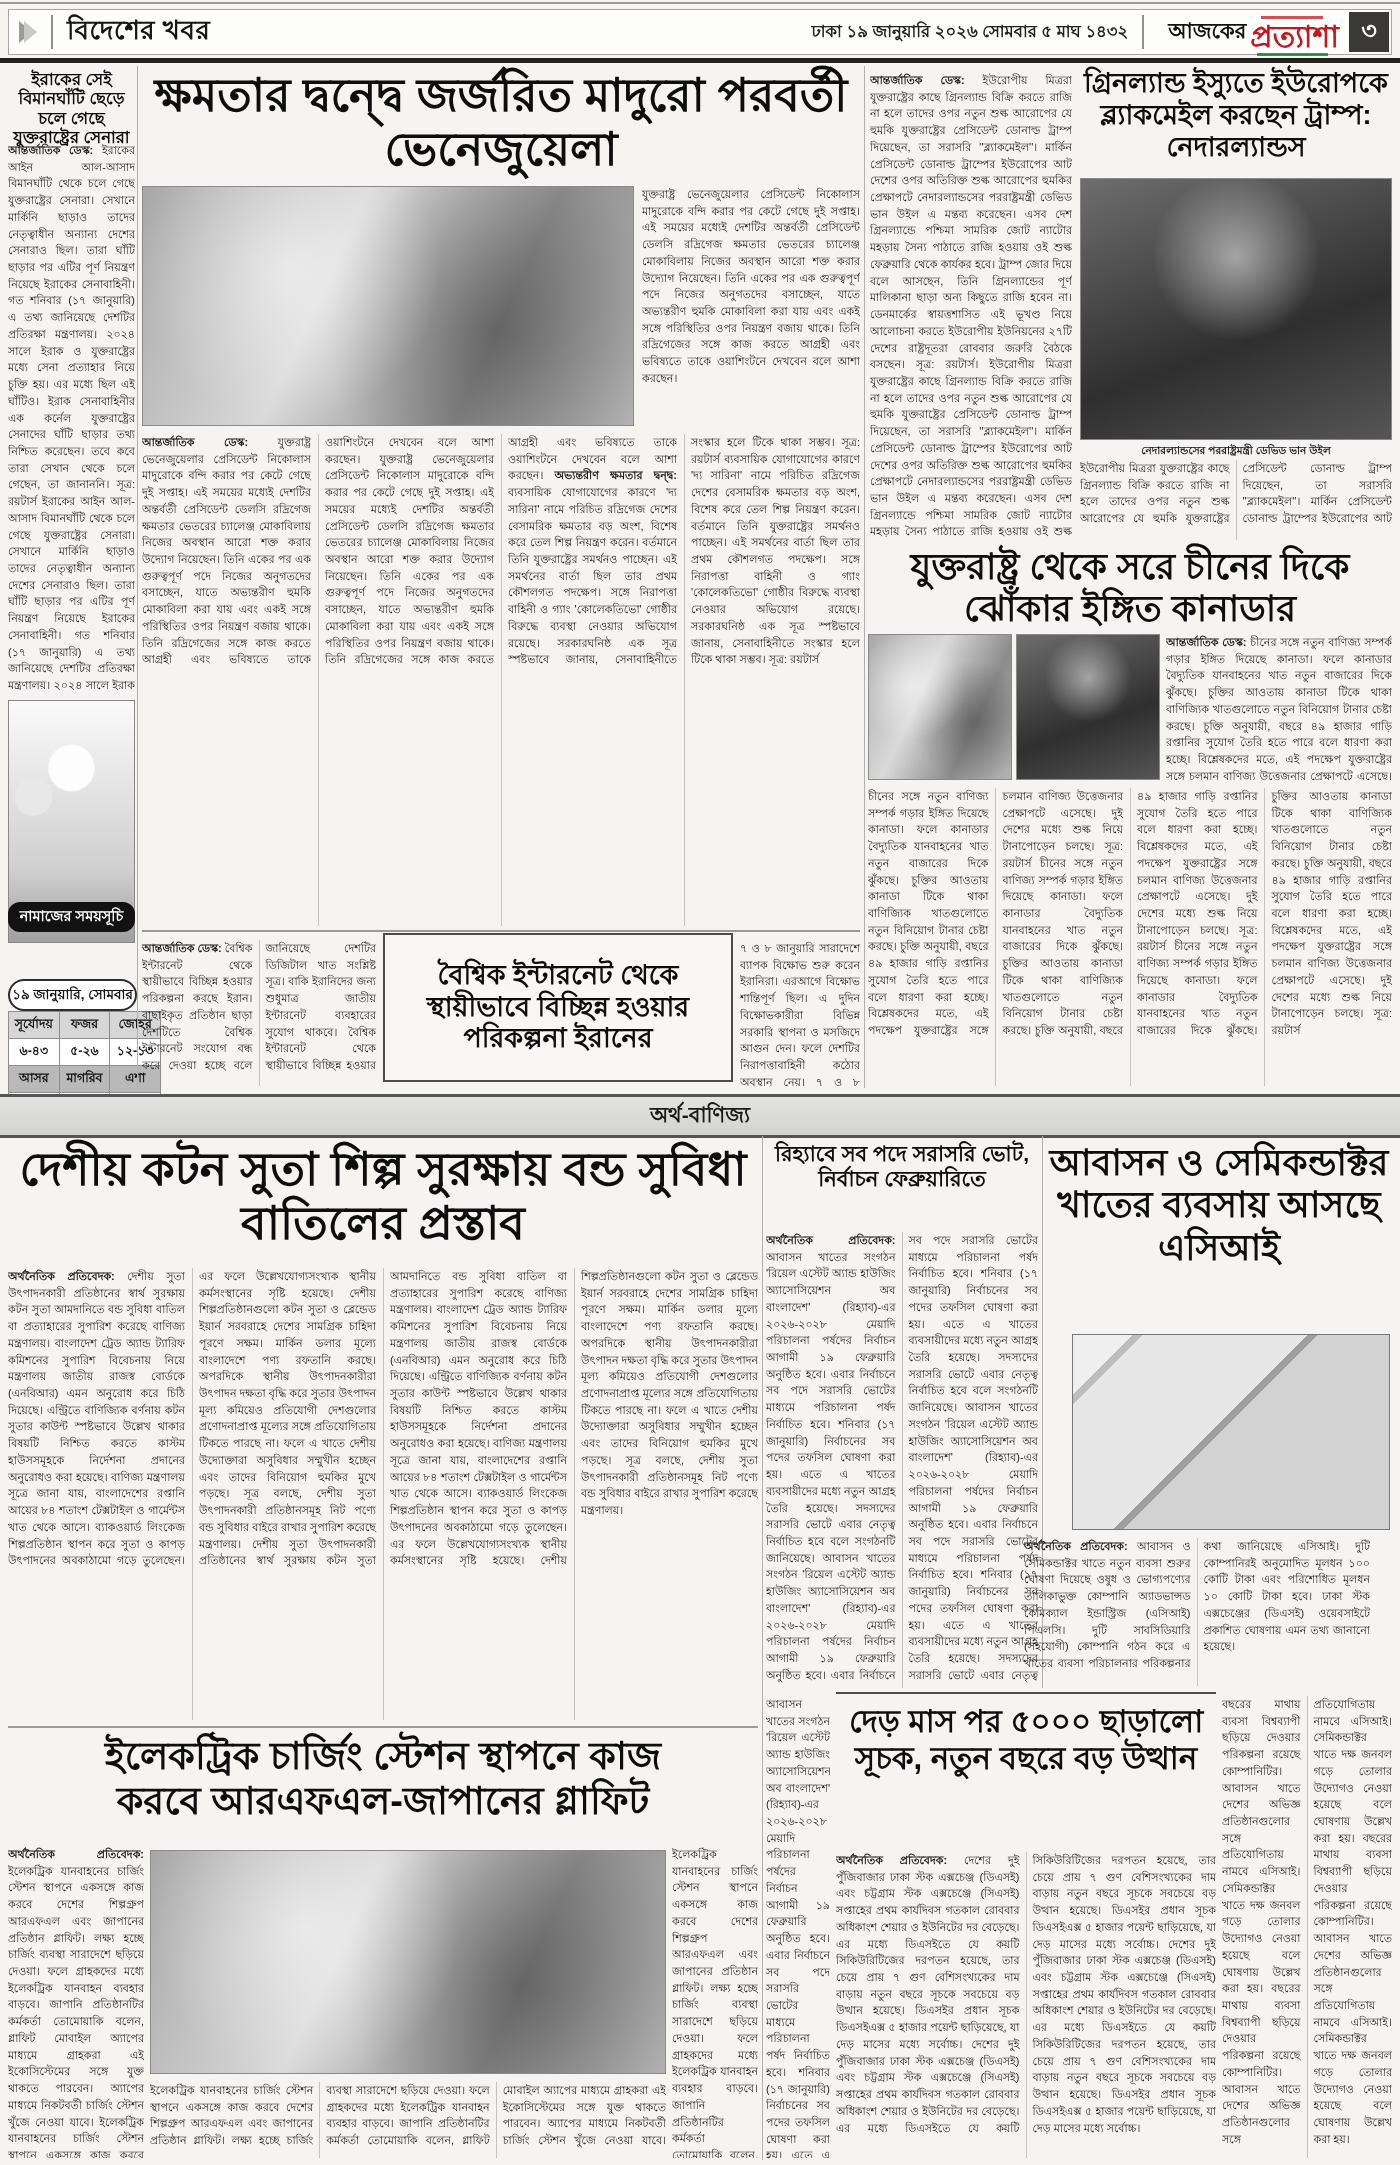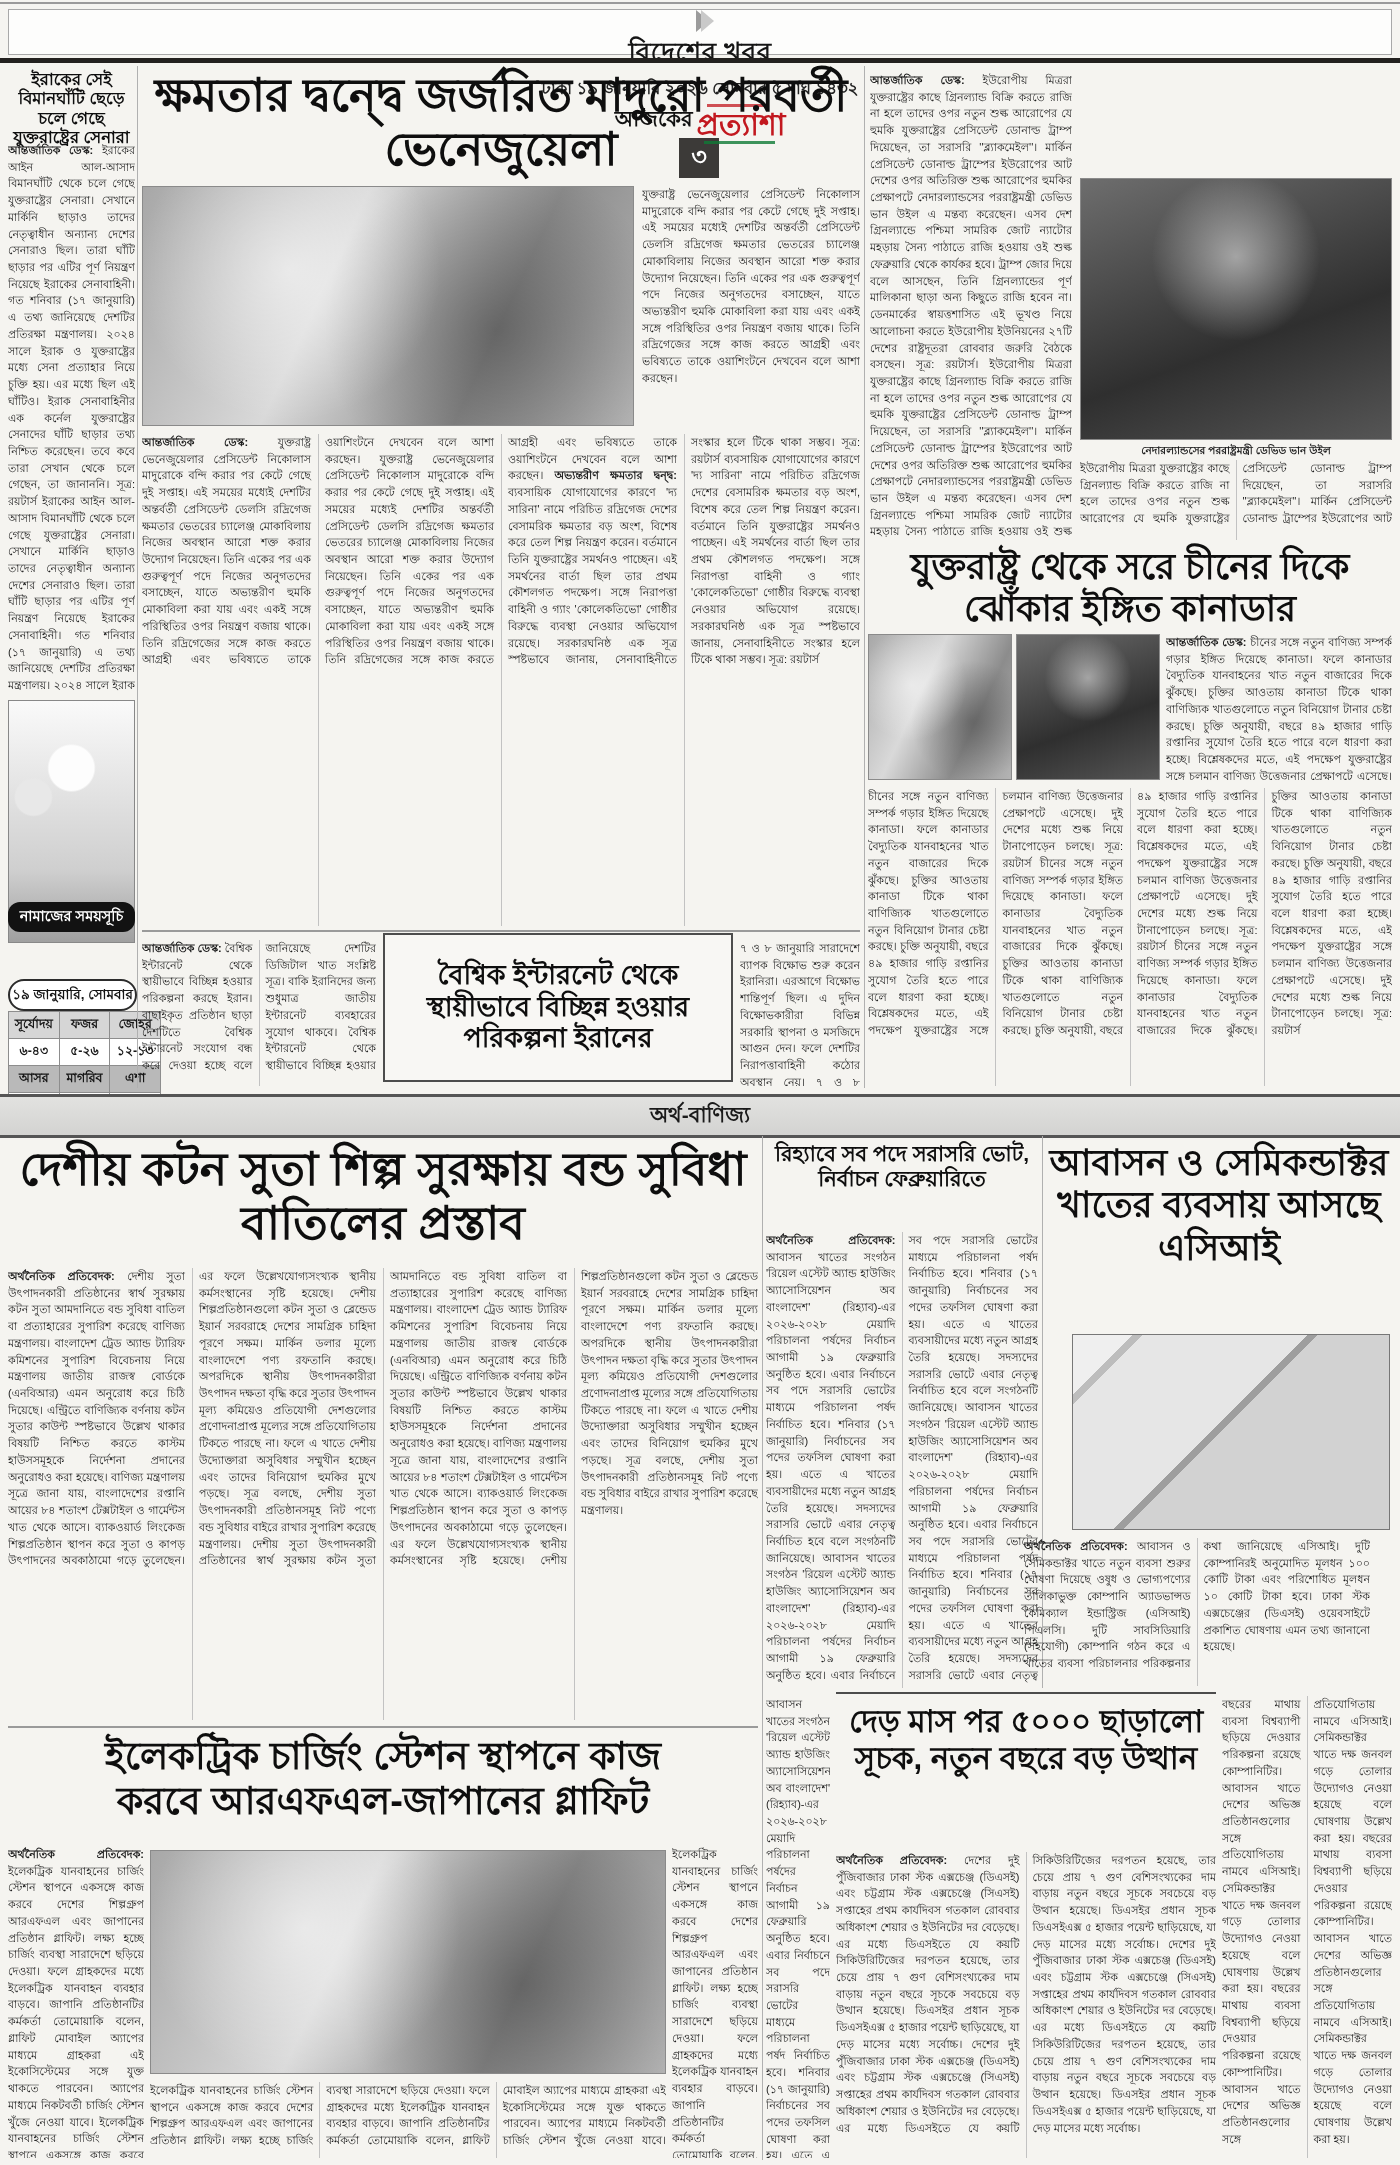--- a/index.html
+++ b/index.html
@@ -1,18 +1,18 @@
 <!DOCTYPE html>
 <html lang="bn"><head>
 <meta charset="utf-8">
 <style>
   html,body{margin:0;padding:0;background:#e8e7e3;}
   #page{position:relative;width:1400px;height:2165px;background:#f5f4f0;
         font-family:"Liberation Sans","DejaVu Sans",sans-serif;color:#151515;overflow:hidden;}
-  .abs{position:absolute;flex-direction:column;}
+  .abs{position:absolute;}
   .rule-h{background:#9a9a9a;height:2px;}
   .rule-v{background:#b0b0b0;width:1px;}
   .thick-rule{background:#23211f;}
   
   .hdr-box{border:1px solid #a8a8a8;background:#fdfdfc;display:flex;align-items:center;box-sizing:border-box;}
   .chev{width:0;height:0;border-top:11px solid transparent;border-bottom:11px solid transparent;border-left:13px solid #9b9b9b;margin-left:4px;}
   .chev.inner{border-left-color:#c9c9c9;margin-left:-8px;}
   .vdiv{width:2px;background:#8f8f8f;height:34px;margin:0 14px;}
   .section-label{font-size:26px;font-weight:800;letter-spacing:.5px;}
   .dateline{font-size:16.5px;font-weight:600;color:#222;}
@@ -149,20 +149,21 @@
   <div class="abs bt" style="left:740px;top:940px;width:120px;height:146px;">
     <span> ৭ ও ৮ জানুয়ারি সারাদেশে ব্যাপক বিক্ষোভ শুরু করেন ইরানিরা। এরআগে বিক্ষোভ শান্তিপূর্ণ ছিল। এ দুদিন বিক্ষোভকারীরা বিভিন্ন সরকারি স্থাপনা ও মসজিদে আগুন দেন। ফলে দেশটির নিরাপত্তাবাহিনী কঠোর অবস্থান নেয়। ৭ ও ৮ জানুয়ারি সারাদেশে ব্যাপক বিক্ষোভ শুরু করেন ইরানিরা। এরআগে বিক্ষোভ শান্তিপূর্ণ ছিল। এ দুদিন বিক্ষোভকারীরা বিভিন্ন সরকারি স্থাপনা ও মসজিদে আগুন দেন। ফলে দেশটির নিরাপত্তাবাহিনী কঠোর অবস্থান নেয়।</span>
   </div>
 
   <div class="abs rule-v" style="left:864px;top:66px;height:1022px;"></div>
 
   <div class="abs bt" style="left:870px;top:72px;width:202px;height:468px;">
     <b>আন্তর্জাতিক ডেস্ক:</b>
     <span> ইউরোপীয় মিত্ররা যুক্তরাষ্ট্রের কাছে গ্রিনল্যান্ড বিক্রি করতে রাজি না হলে তাদের ওপর নতুন শুল্ক আরোপের যে হুমকি যুক্তরাষ্ট্রের প্রেসিডেন্ট ডোনাল্ড ট্রাম্প দিয়েছেন, তা সরাসরি ''ব্ল্যাকমেইল''। মার্কিন প্রেসিডেন্ট ডোনাল্ড ট্রাম্পের ইউরোপের আট দেশের ওপর অতিরিক্ত শুল্ক আরোপের হুমকির প্রেক্ষাপটে নেদারল্যান্ডসের পররাষ্ট্রমন্ত্রী ডেভিড ভান উইল এ মন্তব্য করেছেন। এসব দেশ গ্রিনল্যান্ডে পশ্চিমা সামরিক জোট ন্যাটোর মহড়ায় সৈন্য পাঠাতে রাজি হওয়ায় ওই শুল্ক ফেব্রুয়ারি থেকে কার্যকর হবে। ট্রাম্প জোর দিয়ে বলে আসছেন, তিনি গ্রিনল্যান্ডের পূর্ণ মালিকানা ছাড়া অন্য কিছুতে রাজি হবেন না। ডেনমার্কের স্বায়ত্তশাসিত এই ভূখণ্ড নিয়ে আলোচনা করতে ইউরোপীয় ইউনিয়নের ২৭টি দেশের রাষ্ট্রদূতরা রোববার জরুরি বৈঠকে বসছেন। সূত্র: রয়টার্স। ইউরোপীয় মিত্ররা যুক্তরাষ্ট্রের কাছে গ্রিনল্যান্ড বিক্রি করতে রাজি না হলে তাদের ওপর নতুন শুল্ক আরোপের যে হুমকি যুক্তরাষ্ট্রের প্রেসিডেন্ট ডোনাল্ড ট্রাম্প দিয়েছেন, তা সরাসরি ''ব্ল্যাকমেইল''। মার্কিন প্রেসিডেন্ট ডোনাল্ড ট্রাম্পের ইউরোপের আট দেশের ওপর অতিরিক্ত শুল্ক আরোপের হুমকির প্রেক্ষাপটে নেদারল্যান্ডসের পররাষ্ট্রমন্ত্রী ডেভিড ভান উইল এ মন্তব্য করেছেন। এসব দেশ গ্রিনল্যান্ডে পশ্চিমা সামরিক জোট ন্যাটোর মহড়ায় সৈন্য পাঠাতে রাজি হওয়ায় ওই শুল্ক ফেব্রুয়ারি থেকে কার্যকর হবে। ট্রাম্প জোর দিয়ে বলে আসছেন, তিনি গ্রিনল্যান্ডের পূর্ণ মালিকানা ছাড়া অন্য কিছুতে রাজি হবেন না। ডেনমার্কের স্বায়ত্তশাসিত এই ভূখণ্ড নিয়ে আলোচনা করতে ইউরোপীয় ইউনিয়নের ২৭টি দেশের রাষ্ট্রদূতরা রোববার জরুরি বৈঠকে বসছেন। সূত্র: রয়টার্স।</span>
   </div>
+  <div class="abs hl" style="left:1080px;top:68px;width:312px;font-size:27px;">গ্রিনল্যান্ড ইস্যুতে ইউরোপকে ব্ল্যাকমেইল করছেন ট্রাম্প: নেদারল্যান্ডস</div>
   <div class="abs photo dark" style="left:1080px;top:178px;width:312px;height:262px;"></div>
   <div class="abs caption" style="left:1080px;top:443px;width:312px;">নেদারল্যান্ডসের পররাষ্ট্রমন্ত্রী ডেভিড ভান উইল</div>
   <div class="abs bt c2" style="left:1080px;top:460px;width:312px;height:80px;">
     <span> ইউরোপীয় মিত্ররা যুক্তরাষ্ট্রের কাছে গ্রিনল্যান্ড বিক্রি করতে রাজি না হলে তাদের ওপর নতুন শুল্ক আরোপের যে হুমকি যুক্তরাষ্ট্রের প্রেসিডেন্ট ডোনাল্ড ট্রাম্প দিয়েছেন, তা সরাসরি ''ব্ল্যাকমেইল''। মার্কিন প্রেসিডেন্ট ডোনাল্ড ট্রাম্পের ইউরোপের আট দেশের ওপর অতিরিক্ত শুল্ক আরোপের হুমকির প্রেক্ষাপটে নেদারল্যান্ডসের পররাষ্ট্রমন্ত্রী ডেভিড ভান উইল এ মন্তব্য করেছেন। এসব দেশ গ্রিনল্যান্ডে পশ্চিমা সামরিক জোট ন্যাটোর মহড়ায় সৈন্য পাঠাতে রাজি হওয়ায় ওই শুল্ক ফেব্রুয়ারি থেকে কার্যকর হবে। ট্রাম্প জোর দিয়ে বলে আসছেন, তিনি গ্রিনল্যান্ডের পূর্ণ মালিকানা ছাড়া অন্য কিছুতে রাজি হবেন না। ডেনমার্কের স্বায়ত্তশাসিত এই ভূখণ্ড নিয়ে আলোচনা করতে ইউরোপীয় ইউনিয়নের ২৭টি দেশের রাষ্ট্রদূতরা রোববার জরুরি বৈঠকে বসছেন। সূত্র: রয়টার্স।</span>
   </div>
 
   <div class="abs hl" style="left:868px;top:546px;width:524px;font-size:36px;">যুক্তরাষ্ট্র থেকে সরে চীনের দিকে ঝোঁকার ইঙ্গিত কানাডার</div>
   <div class="abs photo" style="left:868px;top:634px;width:144px;height:146px;"></div>
   <div class="abs photo dark" style="left:1016px;top:634px;width:144px;height:146px;"></div>
   <div class="abs bt" style="left:1166px;top:634px;width:226px;height:146px;">

